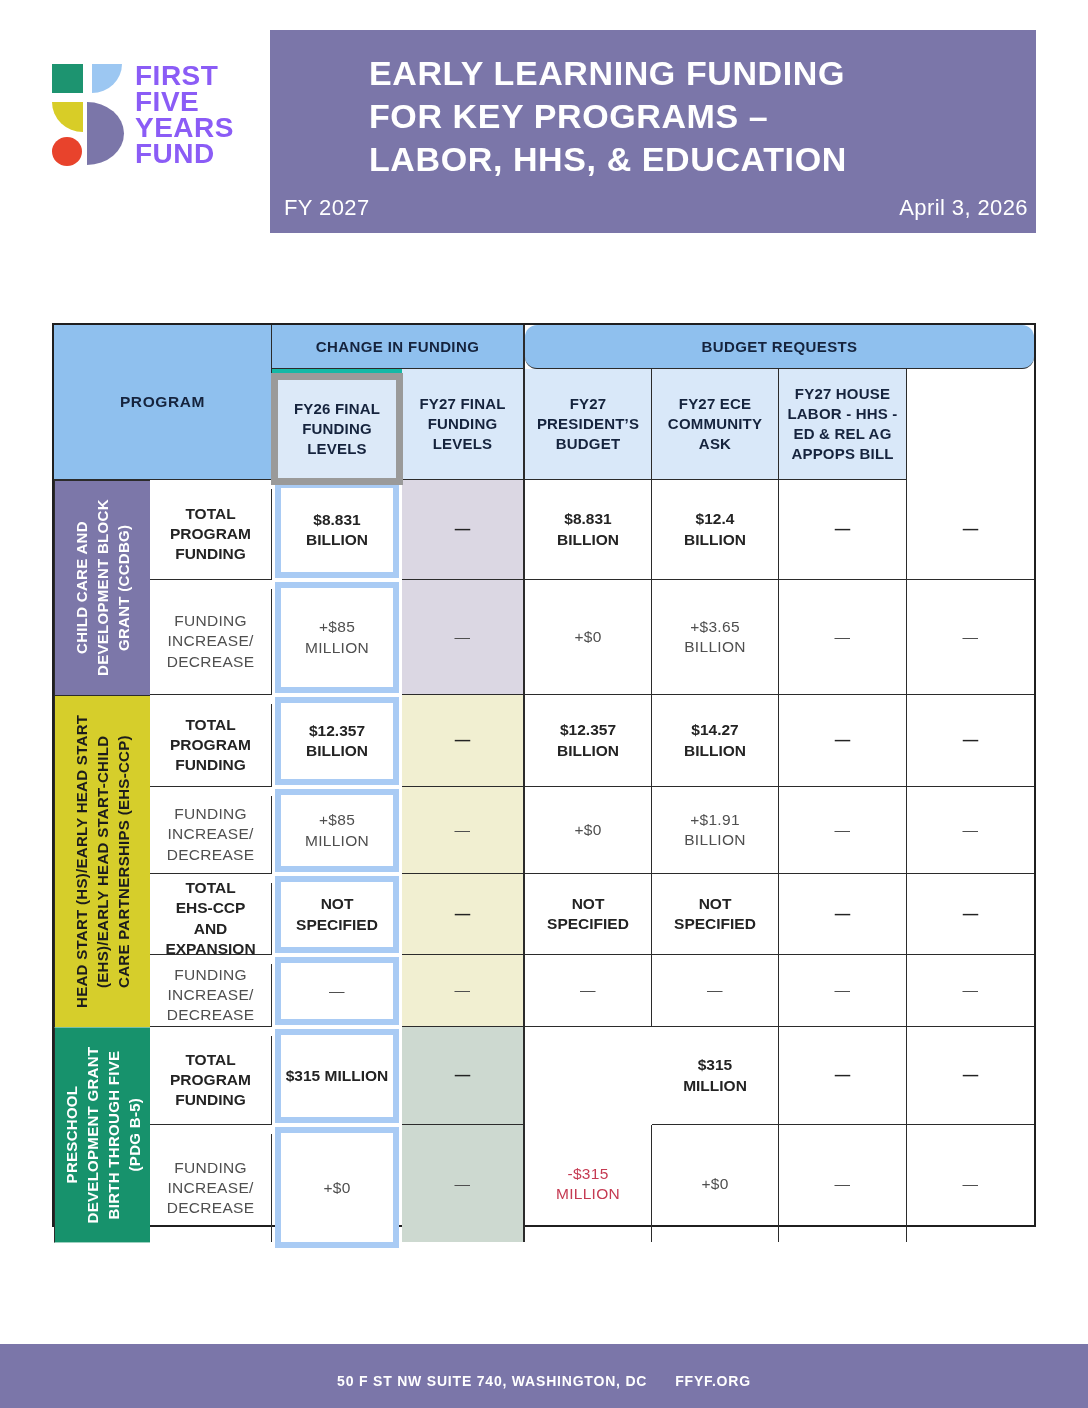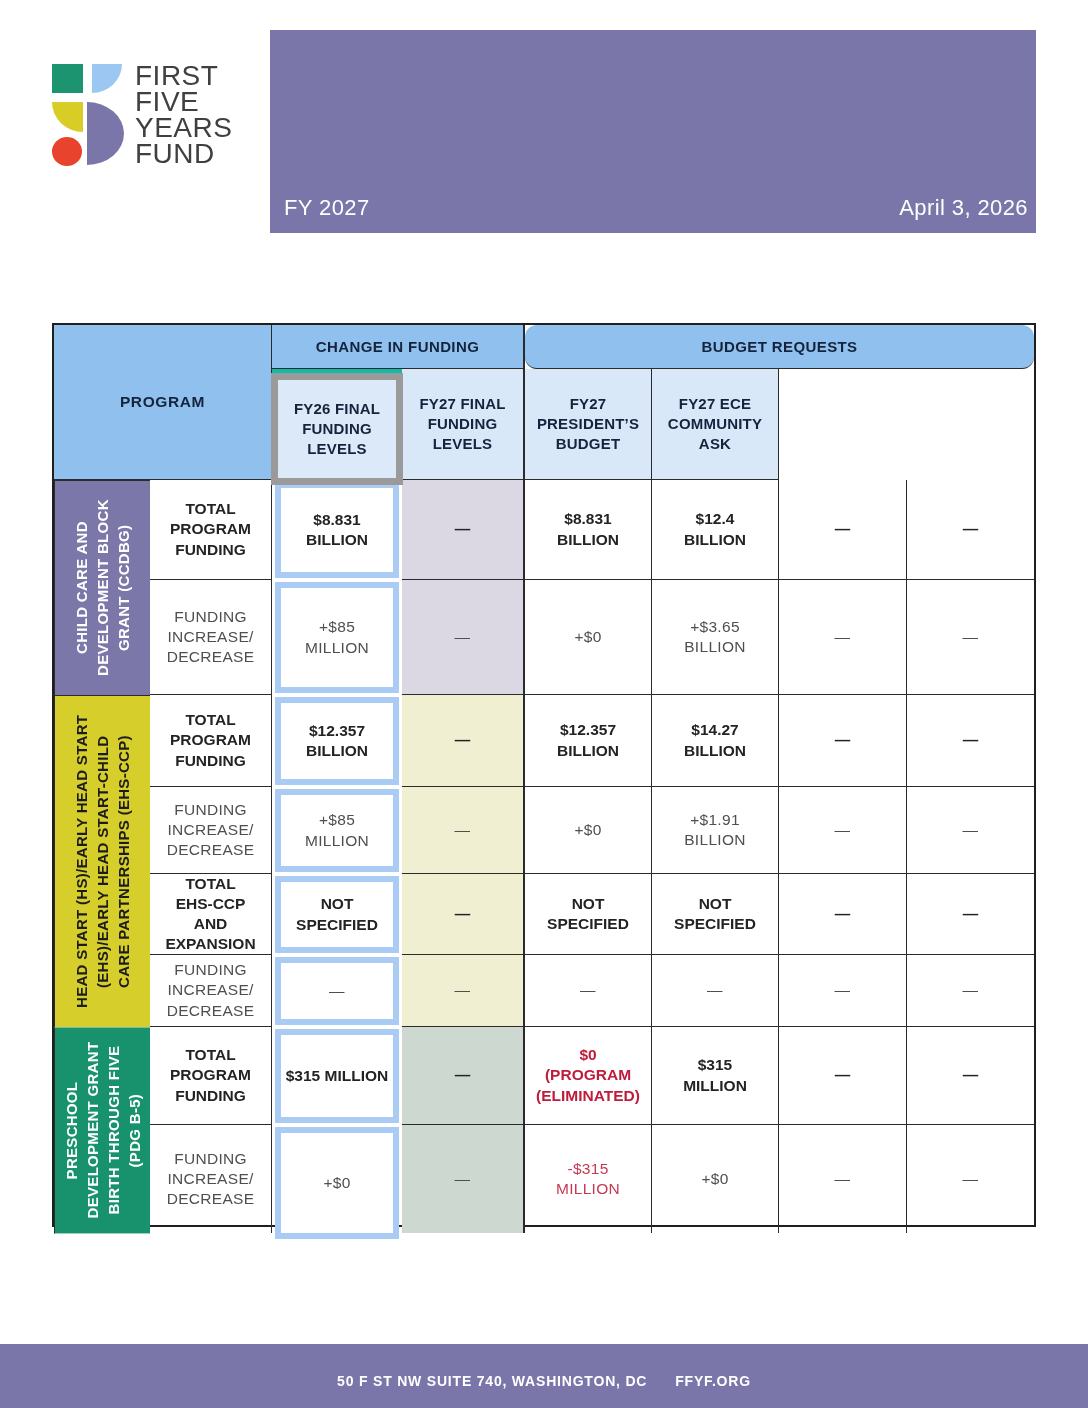--- a/index.html
+++ b/index.html
@@ -9,21 +9,21 @@
   }
   
   .logo{position:absolute;left:52px;top:62px;width:260px;height:110px;}
   .logo-mark{position:absolute;left:0;top:0;width:78px;height:104px;}
   .lg{position:absolute;}
   .lg-teal{left:0;top:2px;width:31px;height:29px;background:#1d9470;}
   .lg-blue{left:40px;top:2px;width:30px;height:29px;background:#9cc7f2;border-radius:0 0 100% 0;}
   .lg-yellow{left:0;top:40px;width:31px;height:30px;background:#d8cd27;border-radius:0 0 0 100%;}
   .lg-purple{left:35px;top:40px;width:37px;height:63px;background:#7b76a9;border-radius:0 100% 100% 0 / 0 50% 50% 0;}
   .lg-red{left:0;top:75px;width:30px;height:29px;background:#e8432c;border-radius:50%;}
-  .logo-text{position:absolute;left:83px;top:1px;font-weight:normal;color:#404040;
+  .logo-text{position:absolute;left:83px;top:1px;font-weight:bold;color:#8b5cf6;
     font-size:28px;line-height:26px;letter-spacing:0.5px;}
   .banner{position:absolute;left:270px;top:30px;width:766px;height:203px;background:#7b76a9;color:#fff;}
   .banner-title{position:absolute;left:99px;top:22px;font-size:34px;font-weight:bold;
     line-height:43px;letter-spacing:0.6px;}
   .banner-meta{position:absolute;left:14px;right:8px;bottom:12px;display:flex;
     justify-content:space-between;align-items:baseline;font-size:22px;letter-spacing:0.4px;}
   
   .ftable{position:absolute;left:52px;top:323px;width:984px;height:904px;
     box-sizing:border-box;border:2px solid #1f1f1f;background:#fff;display:grid;
     grid-template-columns:96px 122px 130px 123px 127px 127px 128px 1fr;
@@ -52,21 +52,21 @@
   .sidebar{writing-mode:vertical-rl;transform:rotate(180deg);font-weight:bold;font-size:15px;
     line-height:1.4;letter-spacing:0.3px;padding:10px 8px;}
   .ccdbg{background:#7c77a9;color:#ffffff;}
   .hs{background:#d6ce2b;color:#1c1c1c;}
   .pdg{background:#17926c;color:#ffffff;}
   .ccdbg-tint{background:#dbd7e3;}
   .hs-tint{background:#f1efd1;}
   .pdg-tint{background:#cdd9d0;}
   .lbl-strong,.val-strong{font-weight:bold;color:#232323;font-size:15.5px;line-height:1.3;}
   .lbl-light,.val-light{color:#4f4f4f;font-size:15.5px;line-height:1.3;letter-spacing:0.3px;}
-  .lbl-strong,.lbl-light{padding:24px;}
+  .lbl-strong,.lbl-light{padding:24px;margin-top:9px;}
   .val-strong,.val-light{padding:14px;}
   .red-strong{color:#bf1c3c;}
   .red-light{color:#c53a52;}
   .fy26box{flex:1;align-self:stretch;margin:2px 3px;border:6px solid #a9cbf4;background:#fff;
     display:flex;align-items:center;justify-content:center;text-align:center;padding:4px;
     white-space:pre-line;z-index:1;}
   .fy26box.overhang{margin-bottom:-6px;}
   
   .footer{position:absolute;left:0;right:0;top:1344px;height:73px;background:#7b76a9;
     display:flex;align-items:center;justify-content:center;gap:28px;color:#fff;
@@ -85,36 +85,42 @@
   </div>
   <div class="logo-text">
     <div>FIRST</div>
     <div>FIVE</div>
     <div>YEARS</div>
     <div>FUND</div>
   </div>
 </div>
 
 <div class="banner">
+  <div class="banner-title">
+    <div>EARLY LEARNING FUNDING</div>
+    <div>FOR KEY PROGRAMS –</div>
+    <div>LABOR, HHS, &amp; EDUCATION</div>
+  </div>
   <div class="banner-meta">
     <span>FY 2027</span>
     <span>April 3, 2026</span>
   </div>
 </div>
 
 <div class="ftable" id="grid">
   <div class="cell h-group a-change br2 bb">CHANGE IN FUNDING</div>
   <div class="cell h-group a-program br bb">PROGRAM</div>
   <div class="cell h-group a-budget bb">BUDGET REQUESTS</div>
   <div class="cell a-sub1">
     <div class="graybox">FY26 FINAL FUNDING LEVELS</div>
   </div>
   <div class="cell h-sub a-sub2 br2 bb">FY27 FINAL FUNDING LEVELS</div>
   <div class="cell h-sub a-sub3 br bb">FY27 PRESIDENT’S BUDGET</div>
   <div class="cell h-sub a-sub4 br bb">FY27 ECE COMMUNITY ASK</div>
+  <div class="cell h-sub a-sub5 br bb">FY27 HOUSE LABOR - HHS - ED &amp; REL AG APPOPS BILL</div>
 <div class="cell sidebar ccdbg br bb" style="grid-area: 3 / 1 / span 2;">CHILD CARE AND
 DEVELOPMENT BLOCK
 GRANT (CCDBG)</div>
     <div class="cell lbl-strong br bb" style="grid-area: 3 / 2;">TOTAL PROGRAM FUNDING</div>
     <div class="cell" style="grid-area: 3 / 3;"><div class="fy26box val-strong">$8.831 BILLION</div></div>
     <div class="cell val-strong ccdbg-tint br2 bb" style="grid-area: 3 / 4;">—</div>
     <div class="cell val-strong br bb" style="grid-area: 3 / 5;">$8.831 BILLION</div>
     <div class="cell val-strong br bb" style="grid-area: 3 / 6;">$12.4 BILLION</div>
     <div class="cell val-strong br bb" style="grid-area: 3 / 7;">—</div>
     <div class="cell val-strong bb" style="grid-area: 3 / 8;">—</div>
@@ -156,21 +162,20 @@
     <div class="cell val-light br bb" style="grid-area: 8 / 6;">—</div>
     <div class="cell val-light br bb" style="grid-area: 8 / 7;">—</div>
     <div class="cell val-light bb" style="grid-area: 8 / 8;">—</div>
     <div class="cell sidebar pdg br" style="grid-area: 9 / 1 / span 2;">PRESCHOOL
 DEVELOPMENT GRANT
 BIRTH THROUGH FIVE
 (PDG B-5)</div>
     <div class="cell lbl-strong br bb" style="grid-area: 9 / 2;">TOTAL PROGRAM FUNDING</div>
     <div class="cell" style="grid-area: 9 / 3;"><div class="fy26box val-strong">$315 MILLION</div></div>
     <div class="cell val-strong pdg-tint br2 bb" style="grid-area: 9 / 4;">—</div>
-    <div class="cell val-strong br bb red-strong" style="grid-area: 9 / 5;">$0 (PROGRAM (ELIMINATED)</div>
     <div class="cell val-strong br bb" style="grid-area: 9 / 6;">$315 MILLION</div>
     <div class="cell val-strong br bb" style="grid-area: 9 / 7;">—</div>
     <div class="cell val-strong bb" style="grid-area: 9 / 8;">—</div>
     <div class="cell lbl-light br" style="grid-area: 10 / 2;">FUNDING INCREASE/ DECREASE</div>
     <div class="cell" style="grid-area: 10 / 3;"><div class="fy26box val-light overhang">+$0</div></div>
     <div class="cell val-light pdg-tint br2" style="grid-area: 10 / 4;">—</div>
     <div class="cell val-light br red-light" style="grid-area: 10 / 5;">-$315 MILLION</div>
     <div class="cell val-light br" style="grid-area: 10 / 6;">+$0</div>
     <div class="cell val-light br" style="grid-area: 10 / 7;">—</div>
     <div class="cell val-light" style="grid-area: 10 / 8;">—</div>

